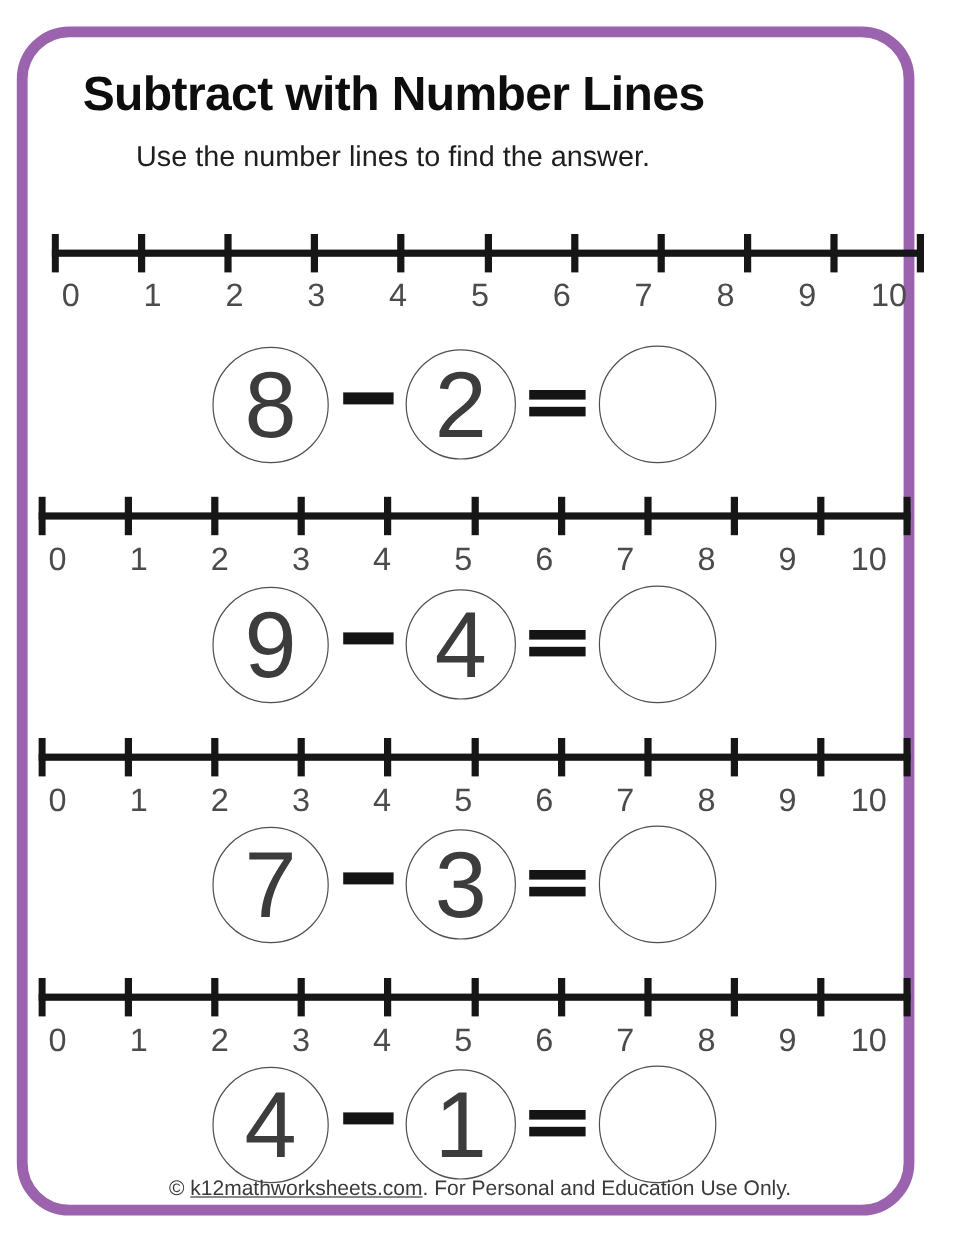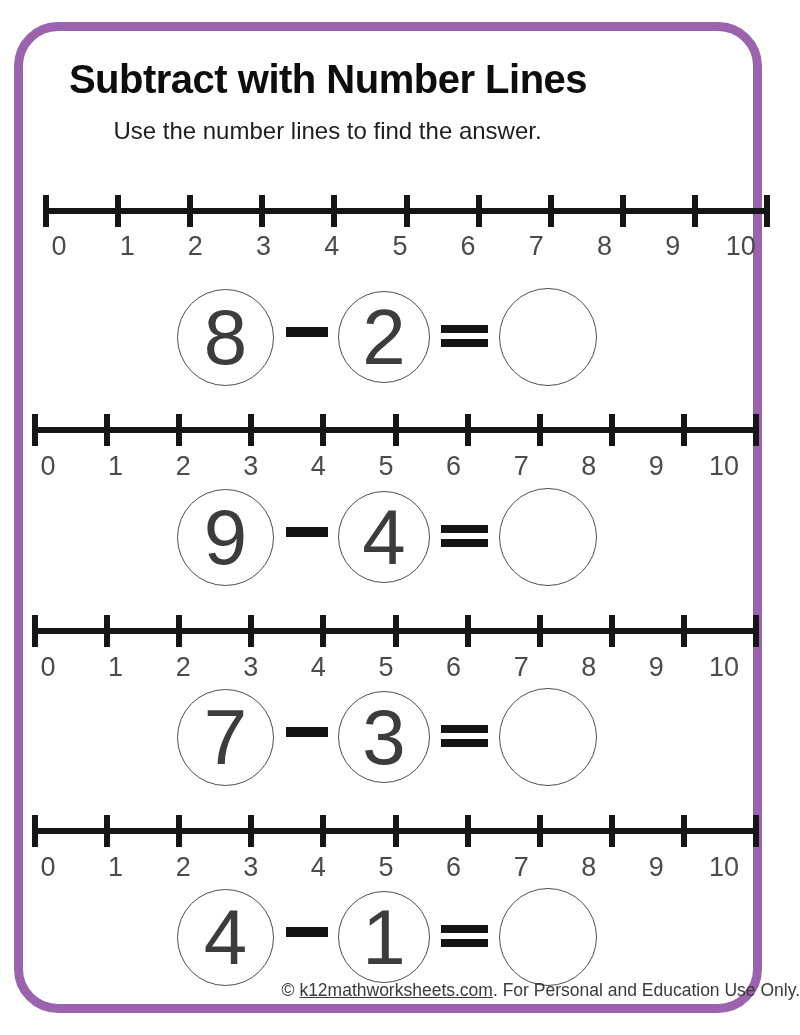--- a/index.html
+++ b/index.html
@@ -79,21 +79,21 @@
     background: #141414;
     margin-left: 12px;
     margin-top: -10px;
   }
   .equals { margin-left: 11px; margin-top: -2px; }
   .equals .bar { width: 47px; height: 8px; background: #141414; }
   .equals .bar + .bar { margin-top: 6px; }
   .footer {
     position: absolute;
     left: 0; top: 980px; width: 800px;
-    text-align: right;
+    text-align: center;
     font-size: 17.5px;
     color: #3a3a3a;
     z-index: 5;
   }
   .footer a, .footer .link {
     color: #3a3a3a;
     text-decoration: underline;
     cursor: pointer;
   }
 </style>

